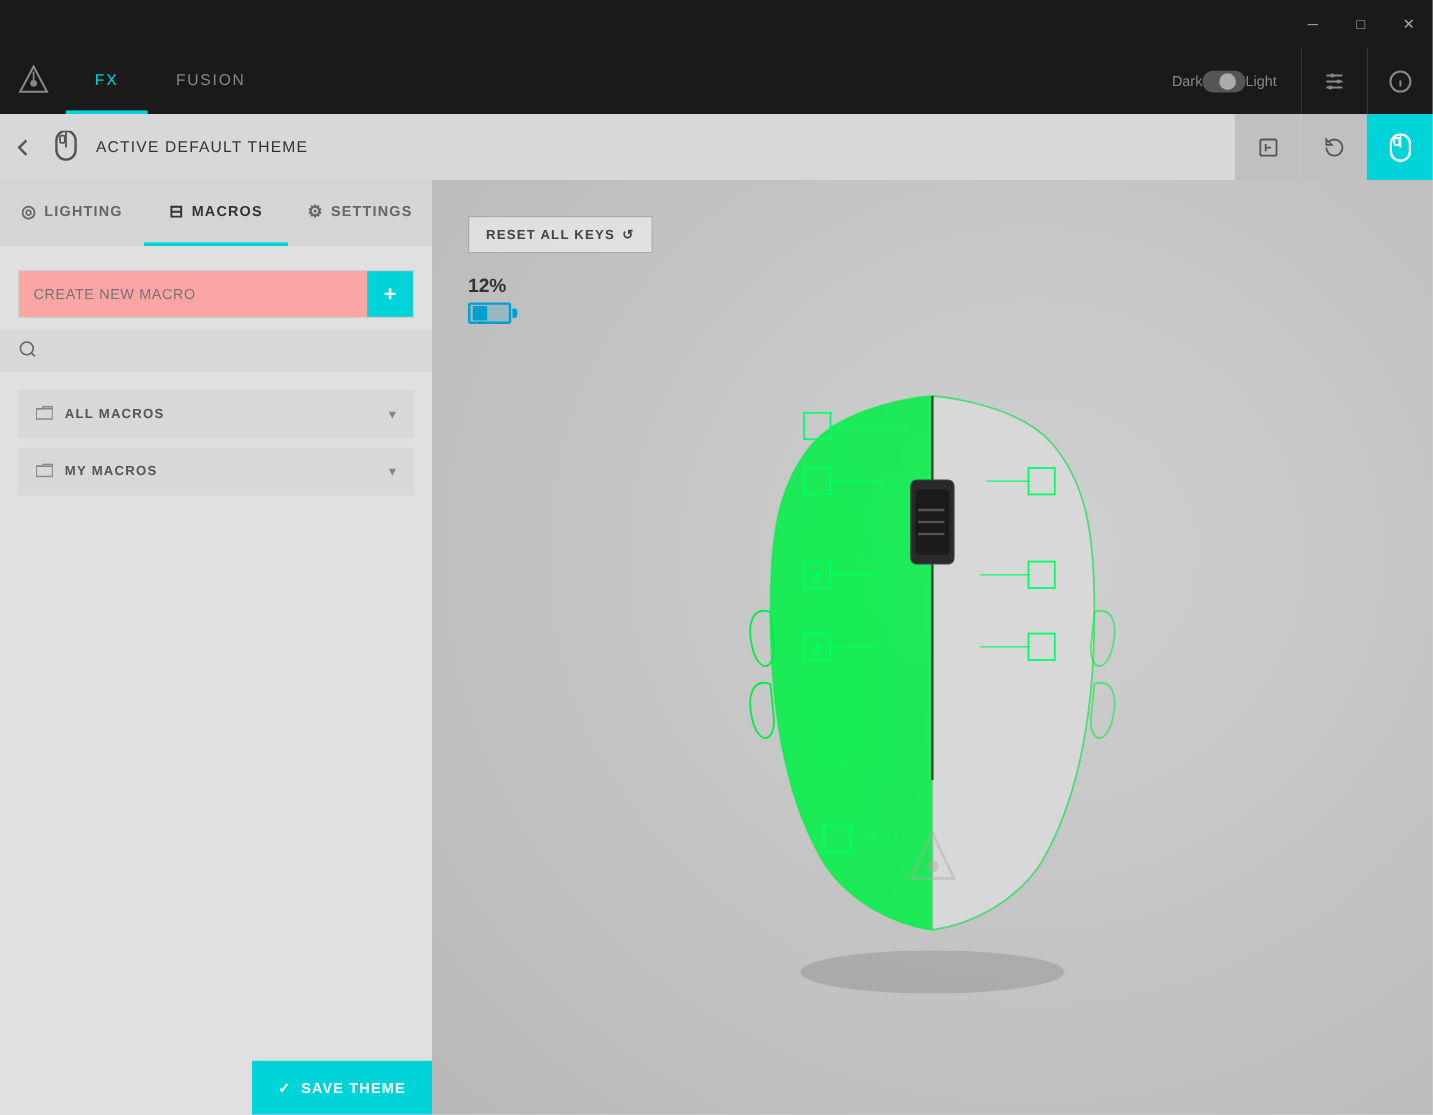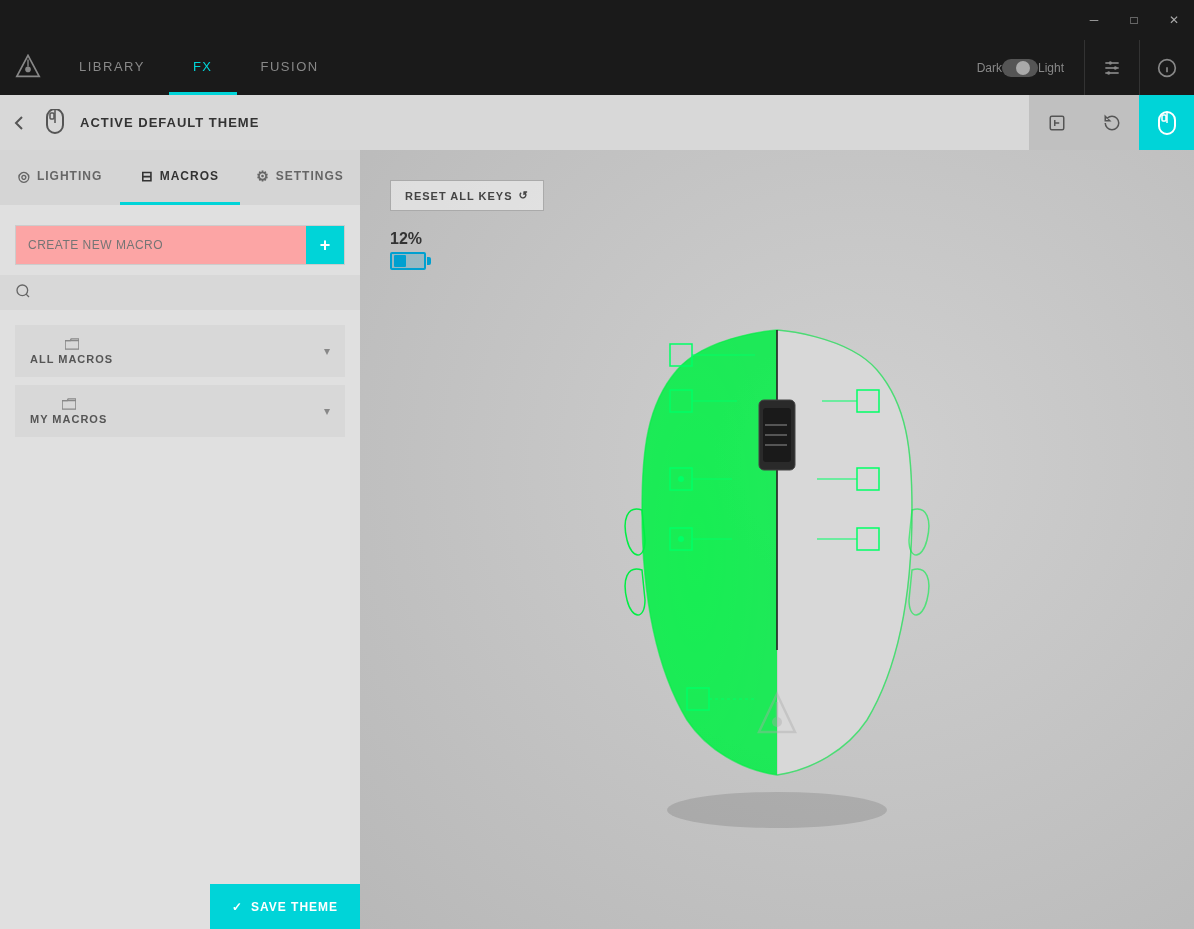--- a/index.html
+++ b/index.html
@@ -152,21 +152,21 @@
       width: 30px;
       height: 55px;
       display: flex;
       align-items: center;
       justify-content: center;
       color: #555;
       font-size: 20px;
     }
     .sub-header-title {
       font-size: 13px;
-      font-weight: 700;
+      font-weight: 400;
       color: #333;
       letter-spacing: 1px;
       text-transform: uppercase;
       margin-left: 10px;
     }
     .sub-header-right {
       margin-left: auto;
       display: flex;
       align-items: center;
     }
@@ -284,21 +284,21 @@
       display: flex;
       align-items: center;
       justify-content: space-between;
       padding: 12px 15px;
       background: #d8d8d8;
       cursor: pointer;
     }
     .macro-folder-left {
       display: flex;
       align-items: center;
-      flex-direction: column;
+      gap: 10px;
     }
     .folder-icon {
       color: #888;
       font-size: 14px;
     }
     .folder-label {
       font-size: 11px;
       font-weight: 600;
       letter-spacing: 1px;
       text-transform: uppercase;
@@ -438,21 +438,20 @@
 
 <div class="nav-bar">
   <div class="nav-logo">
     <svg class="alien-logo" viewBox="0 0 100 100">
       <polygon points="50,5 90,80 10,80" fill="none" stroke="#888" stroke-width="6"></polygon>
       <circle cx="50" cy="55" r="10" fill="#888"></circle>
       <line x1="50" y1="45" x2="50" y2="20" stroke="#888" stroke-width="5"></line>
     </svg>
   </div>
   <div class="nav-items">
-    <div class="nav-item">LIBRARY</div>
     <div class="nav-item active">FX</div>
     <div class="nav-item">FUSION</div>
   </div>
   <div class="theme-toggle">
     <span>Dark</span>
     <div class="toggle-track">
       <div class="toggle-thumb"></div>
     </div>
     <span>Light</span>
   </div>

